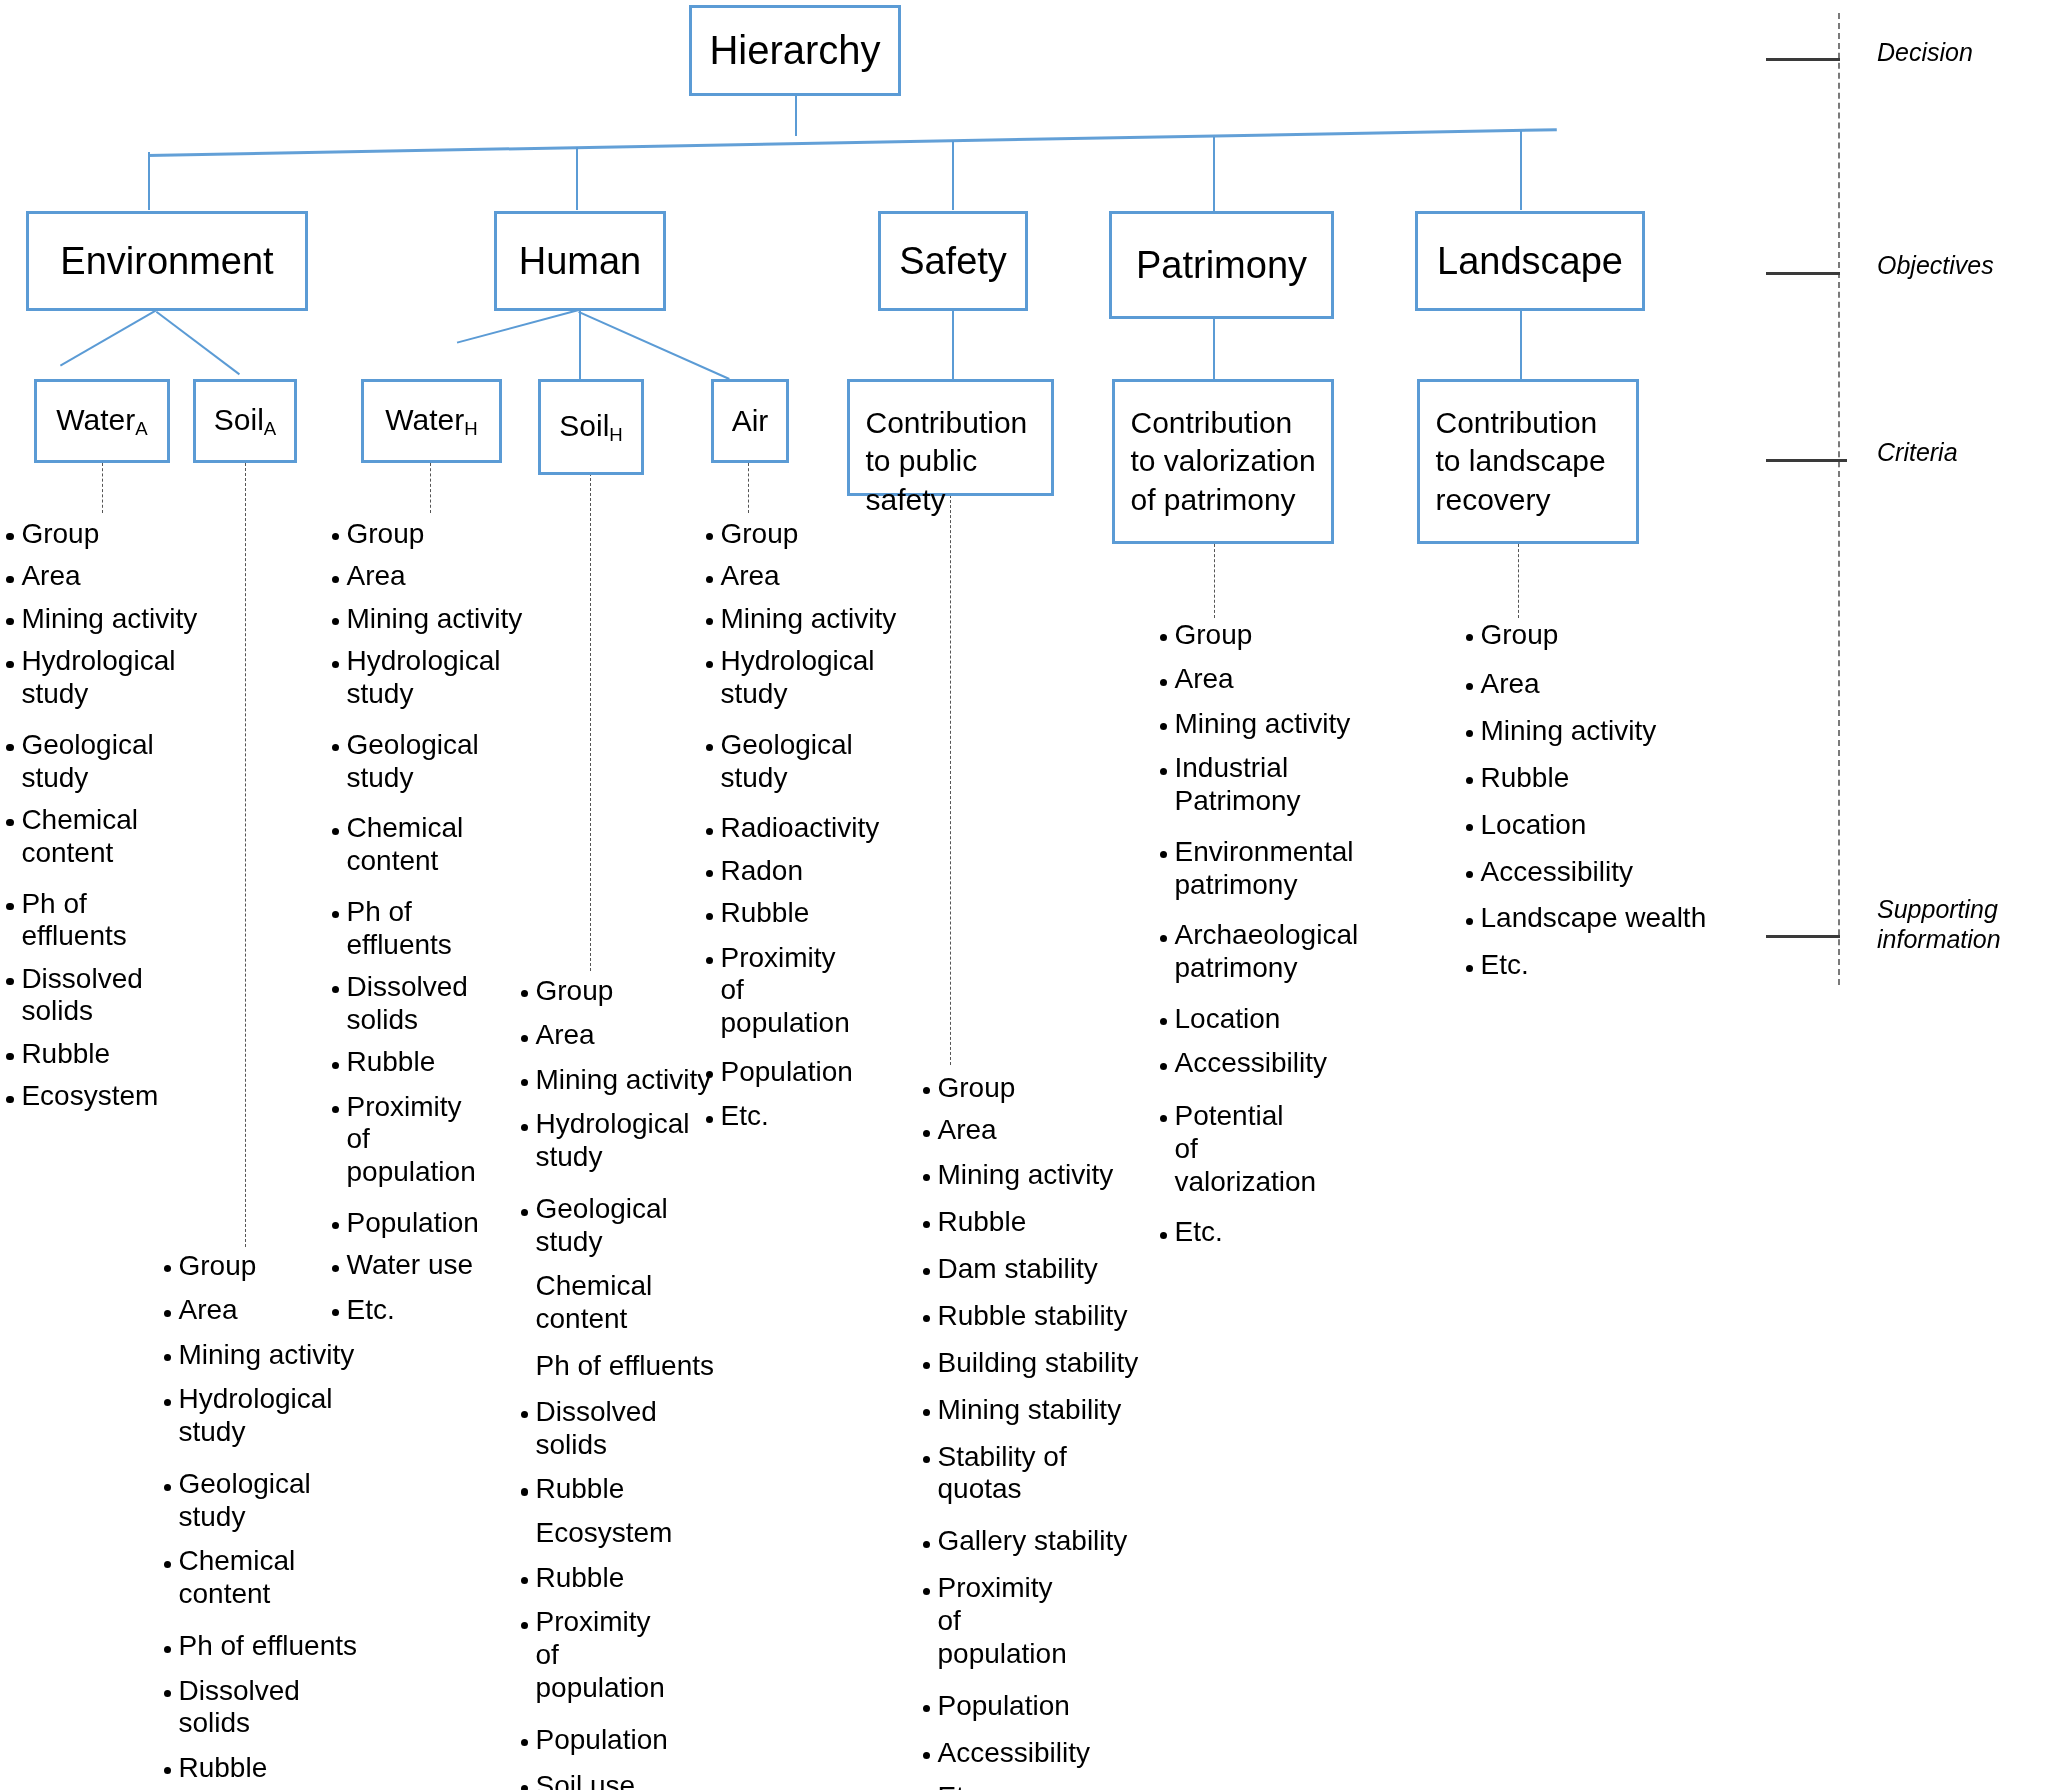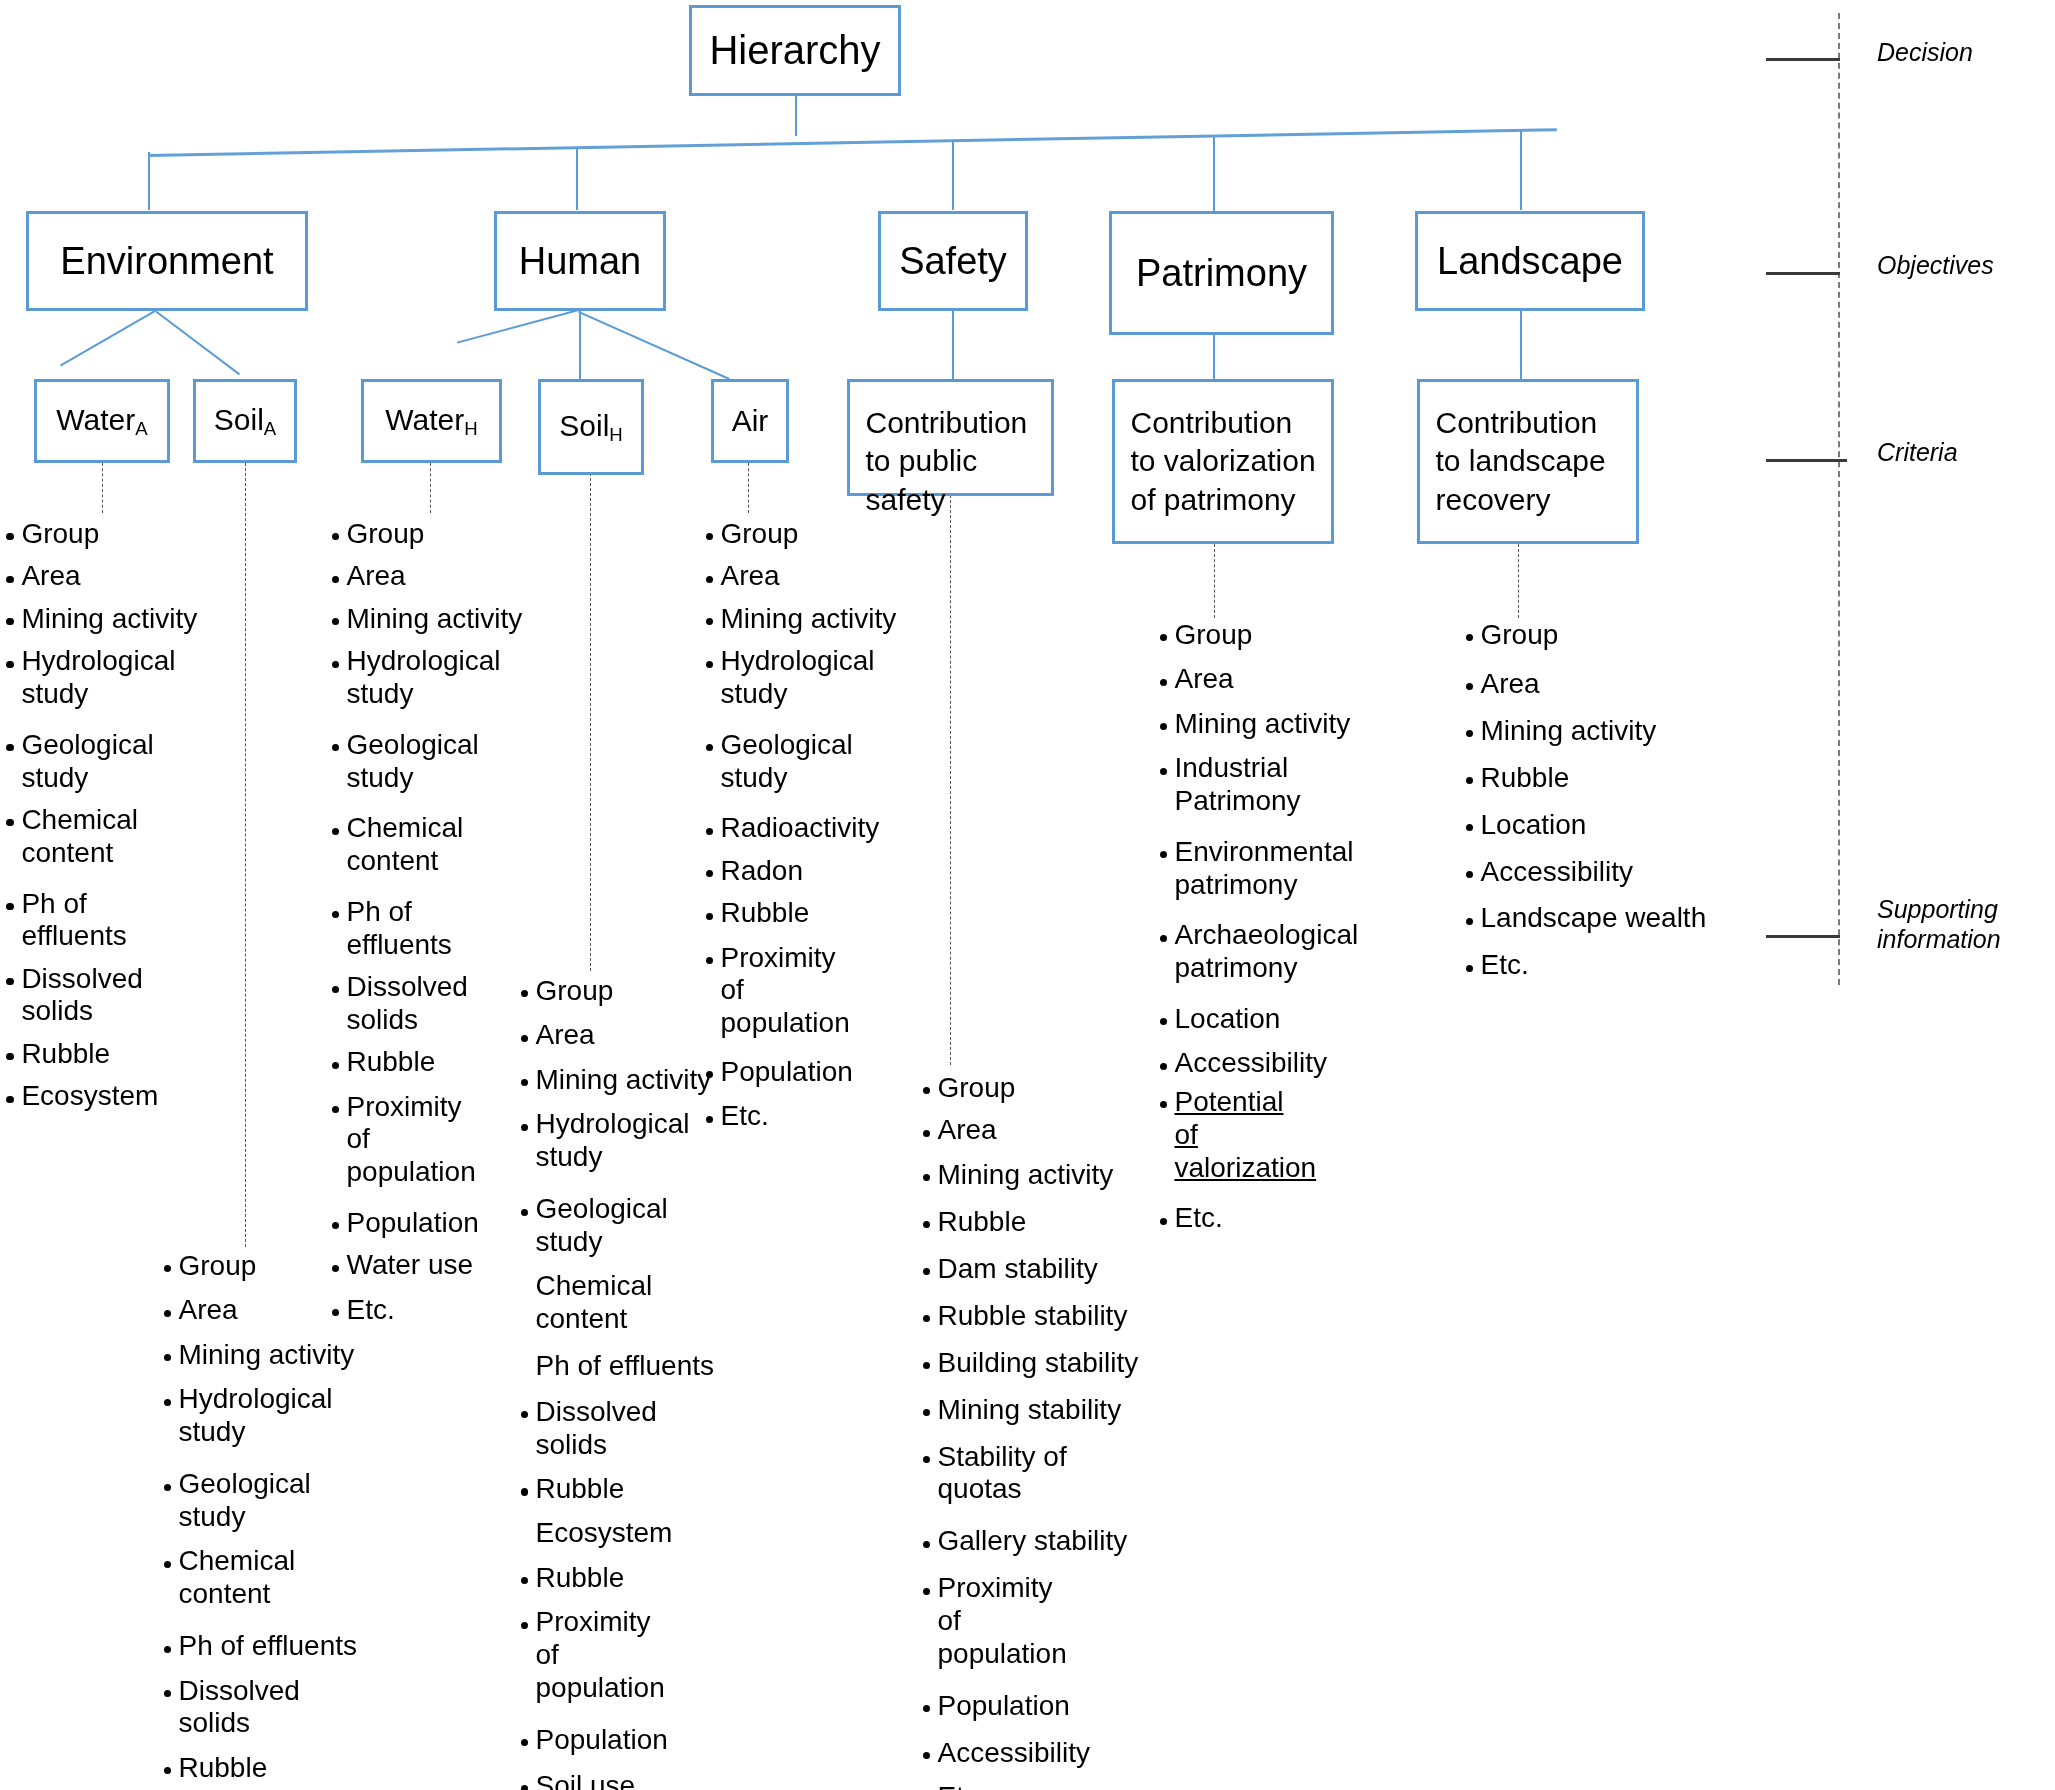--- a/index.html
+++ b/index.html
@@ -108,21 +108,21 @@
   </div>
 
   <div class="node lvl2" style="left:494px;top:211px;width:172px;height:100px;">
     <span>Human</span>
   </div>
 
   <div class="node lvl2" style="left:878px;top:211px;width:150px;height:100px;">
     <span>Safety</span>
   </div>
 
-  <div class="node lvl2" style="left:1109px;top:211px;width:225px;height:124px;">
+  <div class="node lvl2" style="left:1109px;top:211px;width:225px;height:108px;">
     <span>Patrimony</span>
   </div>
 
   <div class="node lvl2" style="left:1415px;top:211px;width:230px;height:100px;">
     <span>Landscape</span>
   </div>
 
   <div class="diag" style="left:157px;top:311px;width:111px;transform:rotate(150deg);"></div>
   <div class="diag" style="left:157px;top:311px;width:104px;transform:rotate(37deg);"></div>
 
@@ -268,21 +268,21 @@
 
   <div class="blist" style="left:1157px;top:619px;width:220px;">
     <div class="bitem">Group</div>
     <div class="bitem" style="margin-top:11.7px;">Area</div>
     <div class="bitem" style="margin-top:11.7px;">Mining activity</div>
     <div class="bitem" style="margin-top:11.7px;width:133px;">Industrial Patrimony</div>
     <div class="bitem" style="margin-top:18px;width:162px;">Environmental patrimony</div>
     <div class="bitem" style="margin-top:18px;width:178px;">Archaeological patrimony</div>
     <div class="bitem" style="margin-top:18px;">Location</div>
     <div class="bitem" style="margin-top:11.7px;">Accessibility</div>
-    <div class="bitem" style="margin-top:6px;width:133px;text-decoration:underline;">Potential of valorization</div>
+    <div class="bitem" style="margin-top:20px;width:133px;">Potential of valorization</div>
     <div class="bitem" style="margin-top:18px;">Etc.</div>
   </div>
 
   <div class="blist" style="left:1463px;top:619px;width:246px;">
     <div class="bitem">Group</div>
     <div class="bitem" style="margin-top:16px;">Area</div>
     <div class="bitem" style="margin-top:14.2px;">Mining activity</div>
     <div class="bitem" style="margin-top:14.2px;">Rubble</div>
     <div class="bitem" style="margin-top:14.2px;">Location</div>
     <div class="bitem" style="margin-top:14.2px;">Accessibility</div>

